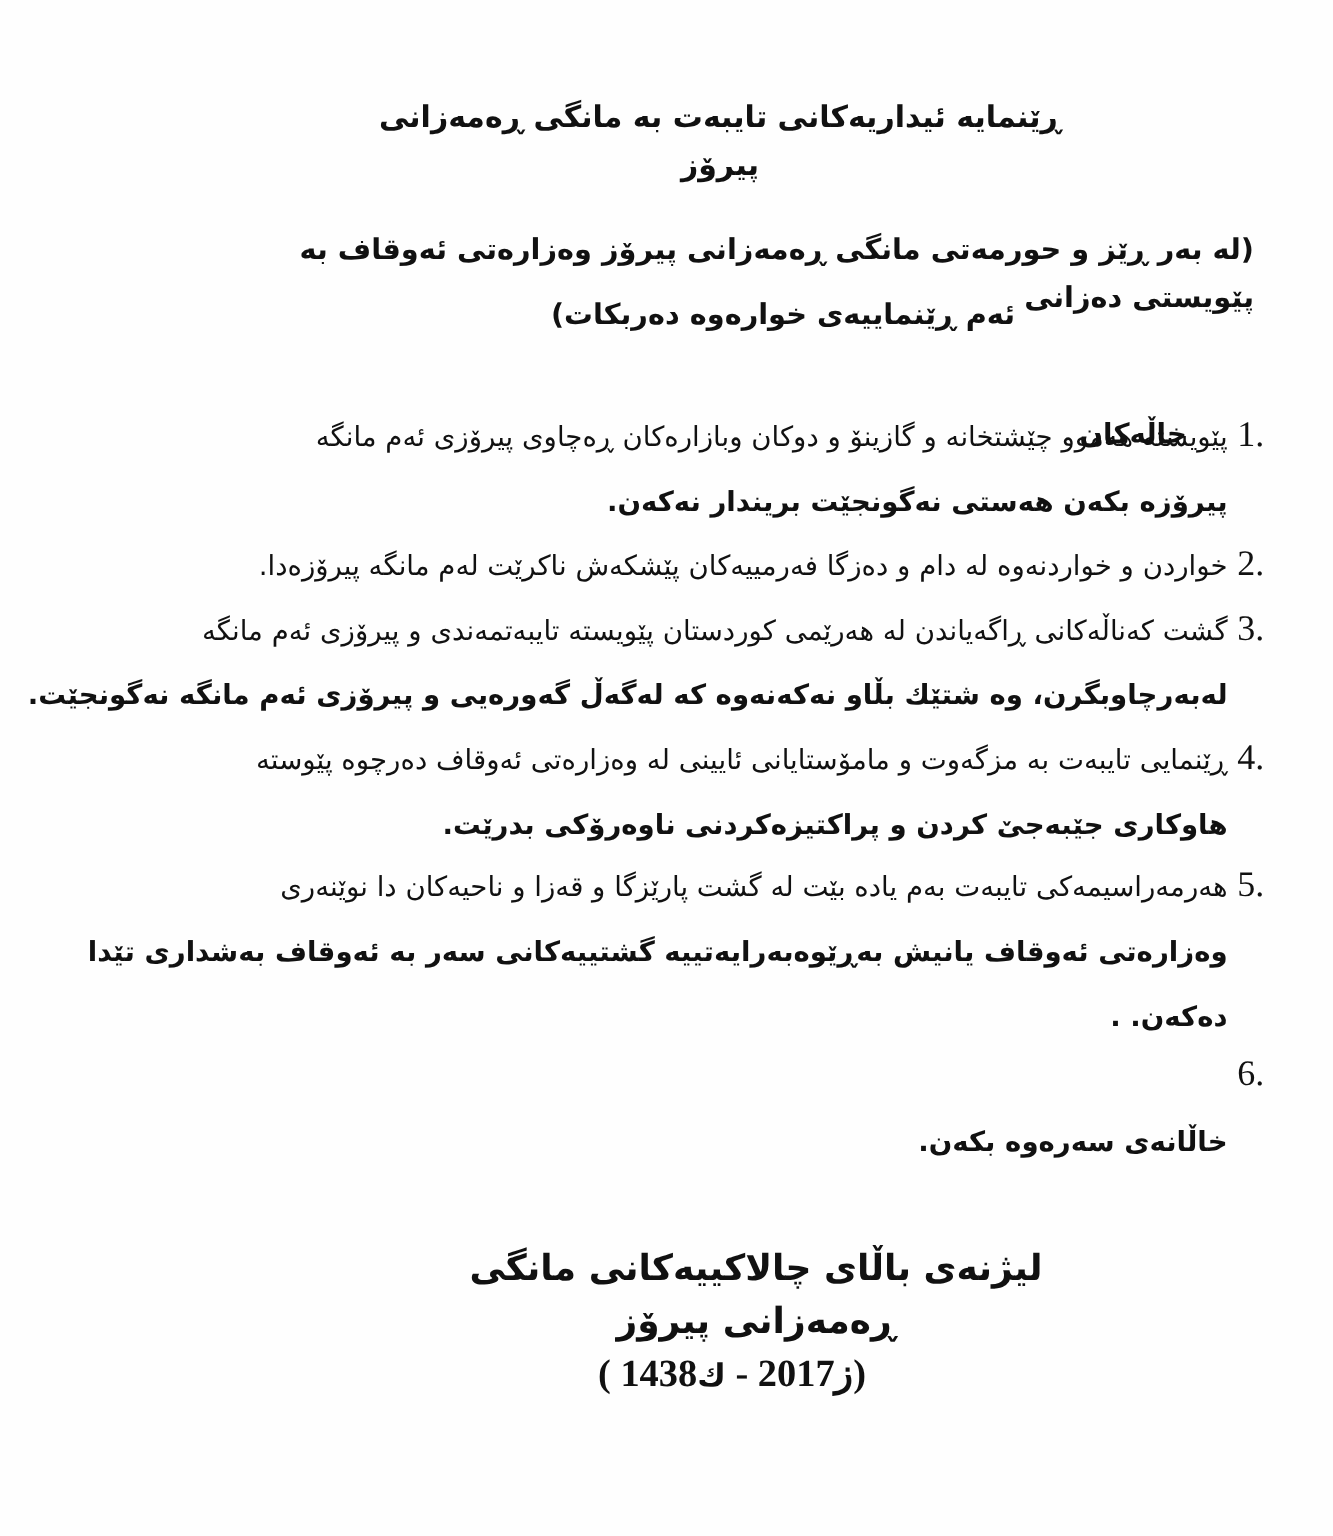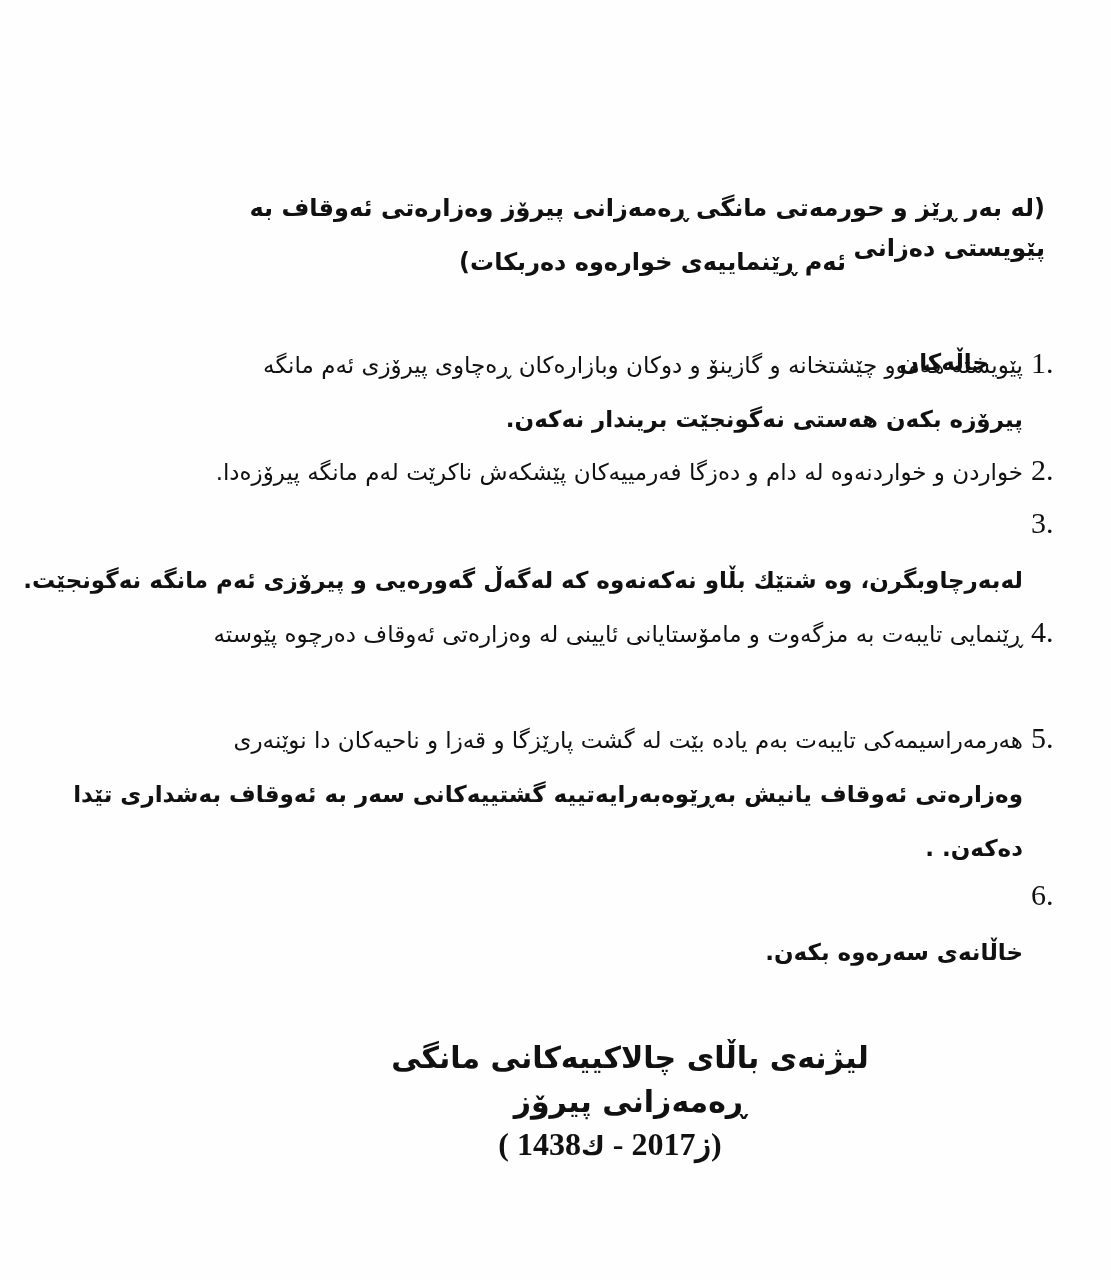--- a/index.html
+++ b/index.html
@@ -119,20 +119,21 @@
     .sig-date b {
       font-family: "DejaVu Sans", sans-serif;
       font-size: 26px;
     }
   </style>
 </head>
 <body>
 
 <div class="page">
 
+  <div class="title rtl">ڕێنمایە ئیداریەکانی تایبەت بە مانگی ڕەمەزانی پیرۆز</div>
 
   <div class="intro intro-l1 rtl">(لە بەر ڕێز و حورمەتی مانگی ڕەمەزانی پیرۆز وەزارەتی ئەوقاف بە پێویستی دەزانی</div>
   <div class="intro intro-l2 rtl">ئەم ڕێنماییەی  خوارەوە دەربکات)</div>
 
   <div class="points-heading rtl">خاڵەکان</div>
 
   <div class="item" style="top:345px;">
     <div class="item-row">
       <span class="item-num">1.</span>
       <span class="item-text">پێویستە هەموو چێشتخانە و گازینۆ و دوکان وبازارەکان ڕەچاوی پیرۆزی ئەم مانگە</span>
@@ -143,29 +144,31 @@
   <div class="item" style="top:452px;">
     <div class="item-row">
       <span class="item-num">2.</span>
       <span class="item-text" style="text-align:right;">خواردن و خواردنەوە لە دام و دەزگا فەرمییەکان پێشکەش ناکرێت لەم مانگە پیرۆزەدا.</span>
     </div>
   </div>
 
   <div class="item" style="top:506px;">
     <div class="item-row">
       <span class="item-num">3.</span>
+      <span class="item-text">گشت کەناڵەکانی ڕاگەیاندن لە هەرێمی کوردستان پێویستە تایبەتمەندی و پیرۆزی ئەم مانگە</span>
     </div>
     <div class="item-cont">لەبەرچاوبگرن، وە شتێك بڵاو نەکەنەوە کە لەگەڵ  گەورەیی و پیرۆزی ئەم مانگە نەگونجێت.</div>
   </div>
 
   <div class="item" style="top:614px;">
     <div class="item-row">
       <span class="item-num">4.</span>
       <span class="item-text">ڕێنمایی تایبەت بە مزگەوت و مامۆستایانی ئایینی لە وەزارەتی ئەوقاف دەرچوە پێوستە</span>
     </div>
+    <div class="item-cont">هاوکاری جێبەجێ کردن و پراکتیزەکردنی ناوەرۆکی بدرێت.</div>
   </div>
 
   <div class="item" style="top:720px;">
     <div class="item-row">
       <span class="item-num">5.</span>
       <span class="item-text">هەرمەراسیمەکی تایبەت بەم یادە بێت لە گشت  پارێزگا و قەزا و ناحیەکان دا نوێنەری</span>
     </div>
     <div class="item-cont">وەزارەتی ئەوقاف یانیش بەڕێوەبەرایەتییە گشتییەکانی سەر بە ئەوقاف بەشداری تێدا</div>
     <div class="item-cont">دەکەن. .</div>
   </div>

